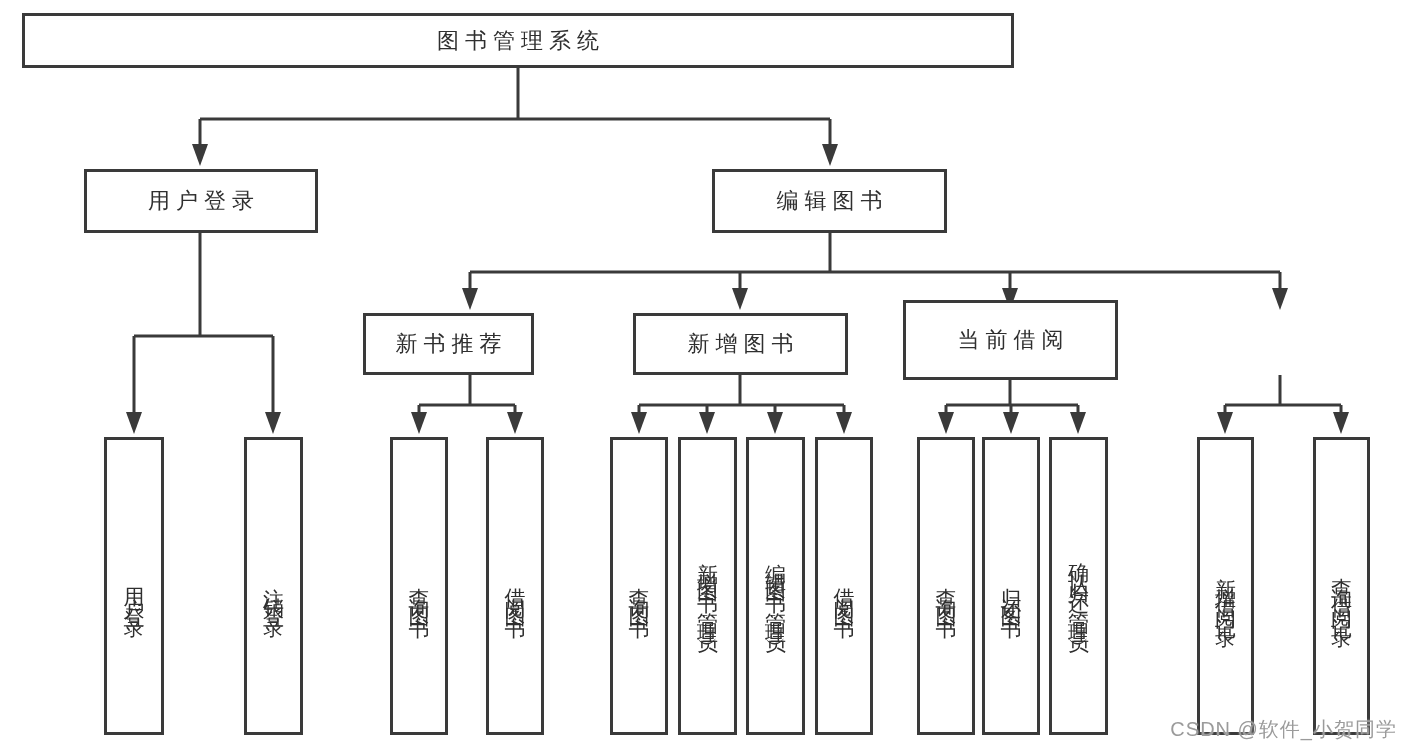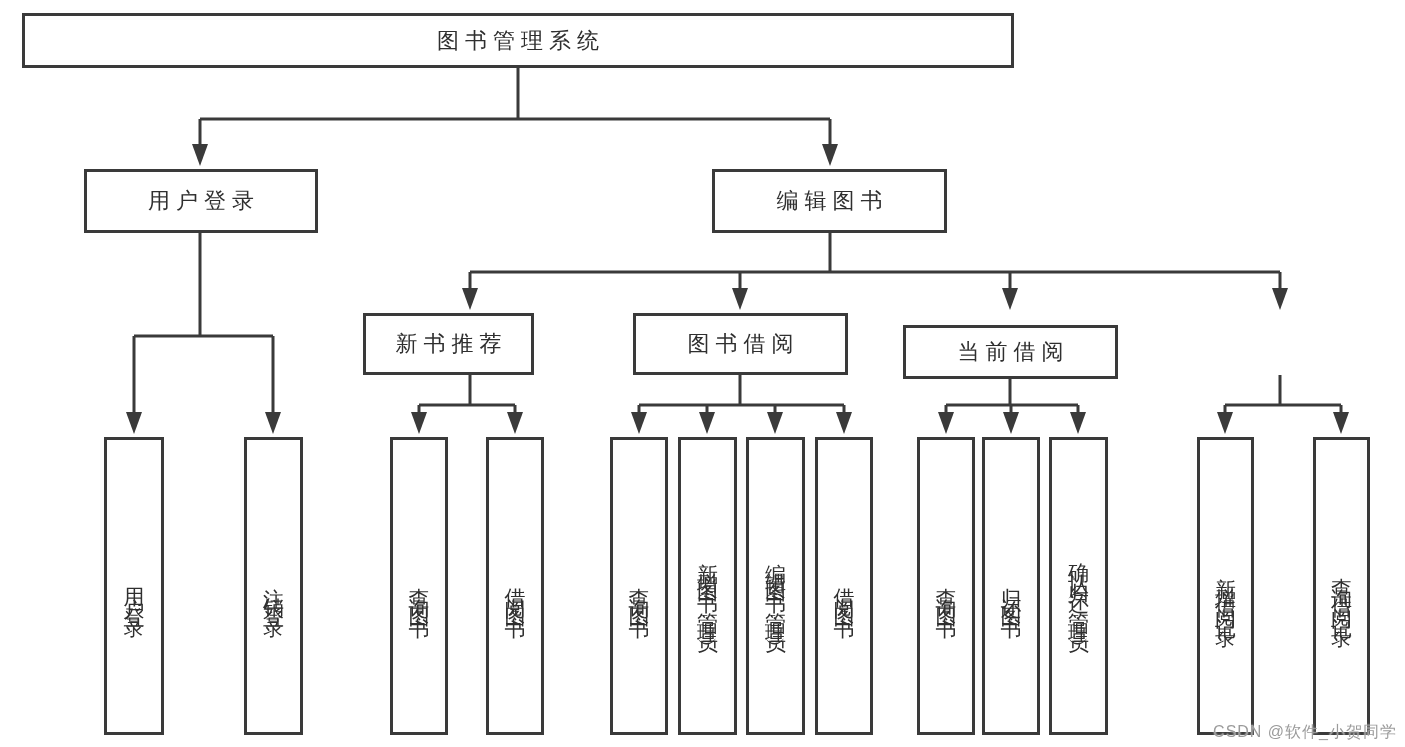--- a/index.html
+++ b/index.html
@@ -72,21 +72,21 @@
     margin-bottom: -10px; 
     color: var(--text);
     white-space: nowrap;
   }
 
   .watermark {
     position: absolute;
     z-index: 5;
     right: 8px;
     bottom: 4px;
-    font-size: 16px;
+    font-size: 20px;
     letter-spacing: 1px;
     color: var(--watermark);
     text-shadow: 0 0 2px rgba(255,255,255,0.9);
     white-space: nowrap;
     text-align: right;
   }
 </style>
 </head>
 <body>
 
@@ -139,23 +139,23 @@
     <span>用户登录</span>
   </div>
   <div class="hbox" style="left:712px;top:169px;width:235px;height:64px">
     <span>编辑图书</span>
   </div>
 
   <div class="hbox" style="left:363px;top:313px;width:171px;height:62px">
     <span>新书推荐</span>
   </div>
   <div class="hbox" style="left:633px;top:313px;width:215px;height:62px">
-    <span>图书借阅</span>
-  </div>
-  <div class="hbox" style="left:903px;top:325px;width:215px;height:54px">
+    <span>新增图书</span>
+  </div>
+  <div class="hbox" style="left:903px;top:300px;width:215px;height:80px">
     <span>当前借阅</span>
   </div>
 
   <div class="vbox" style="left:104px;width:60px">
     <span class="vtext">用户登录</span>
   </div>
   <div class="vbox" style="left:244px;width:59px">
     <span class="vtext">注销登录</span>
   </div>
 

